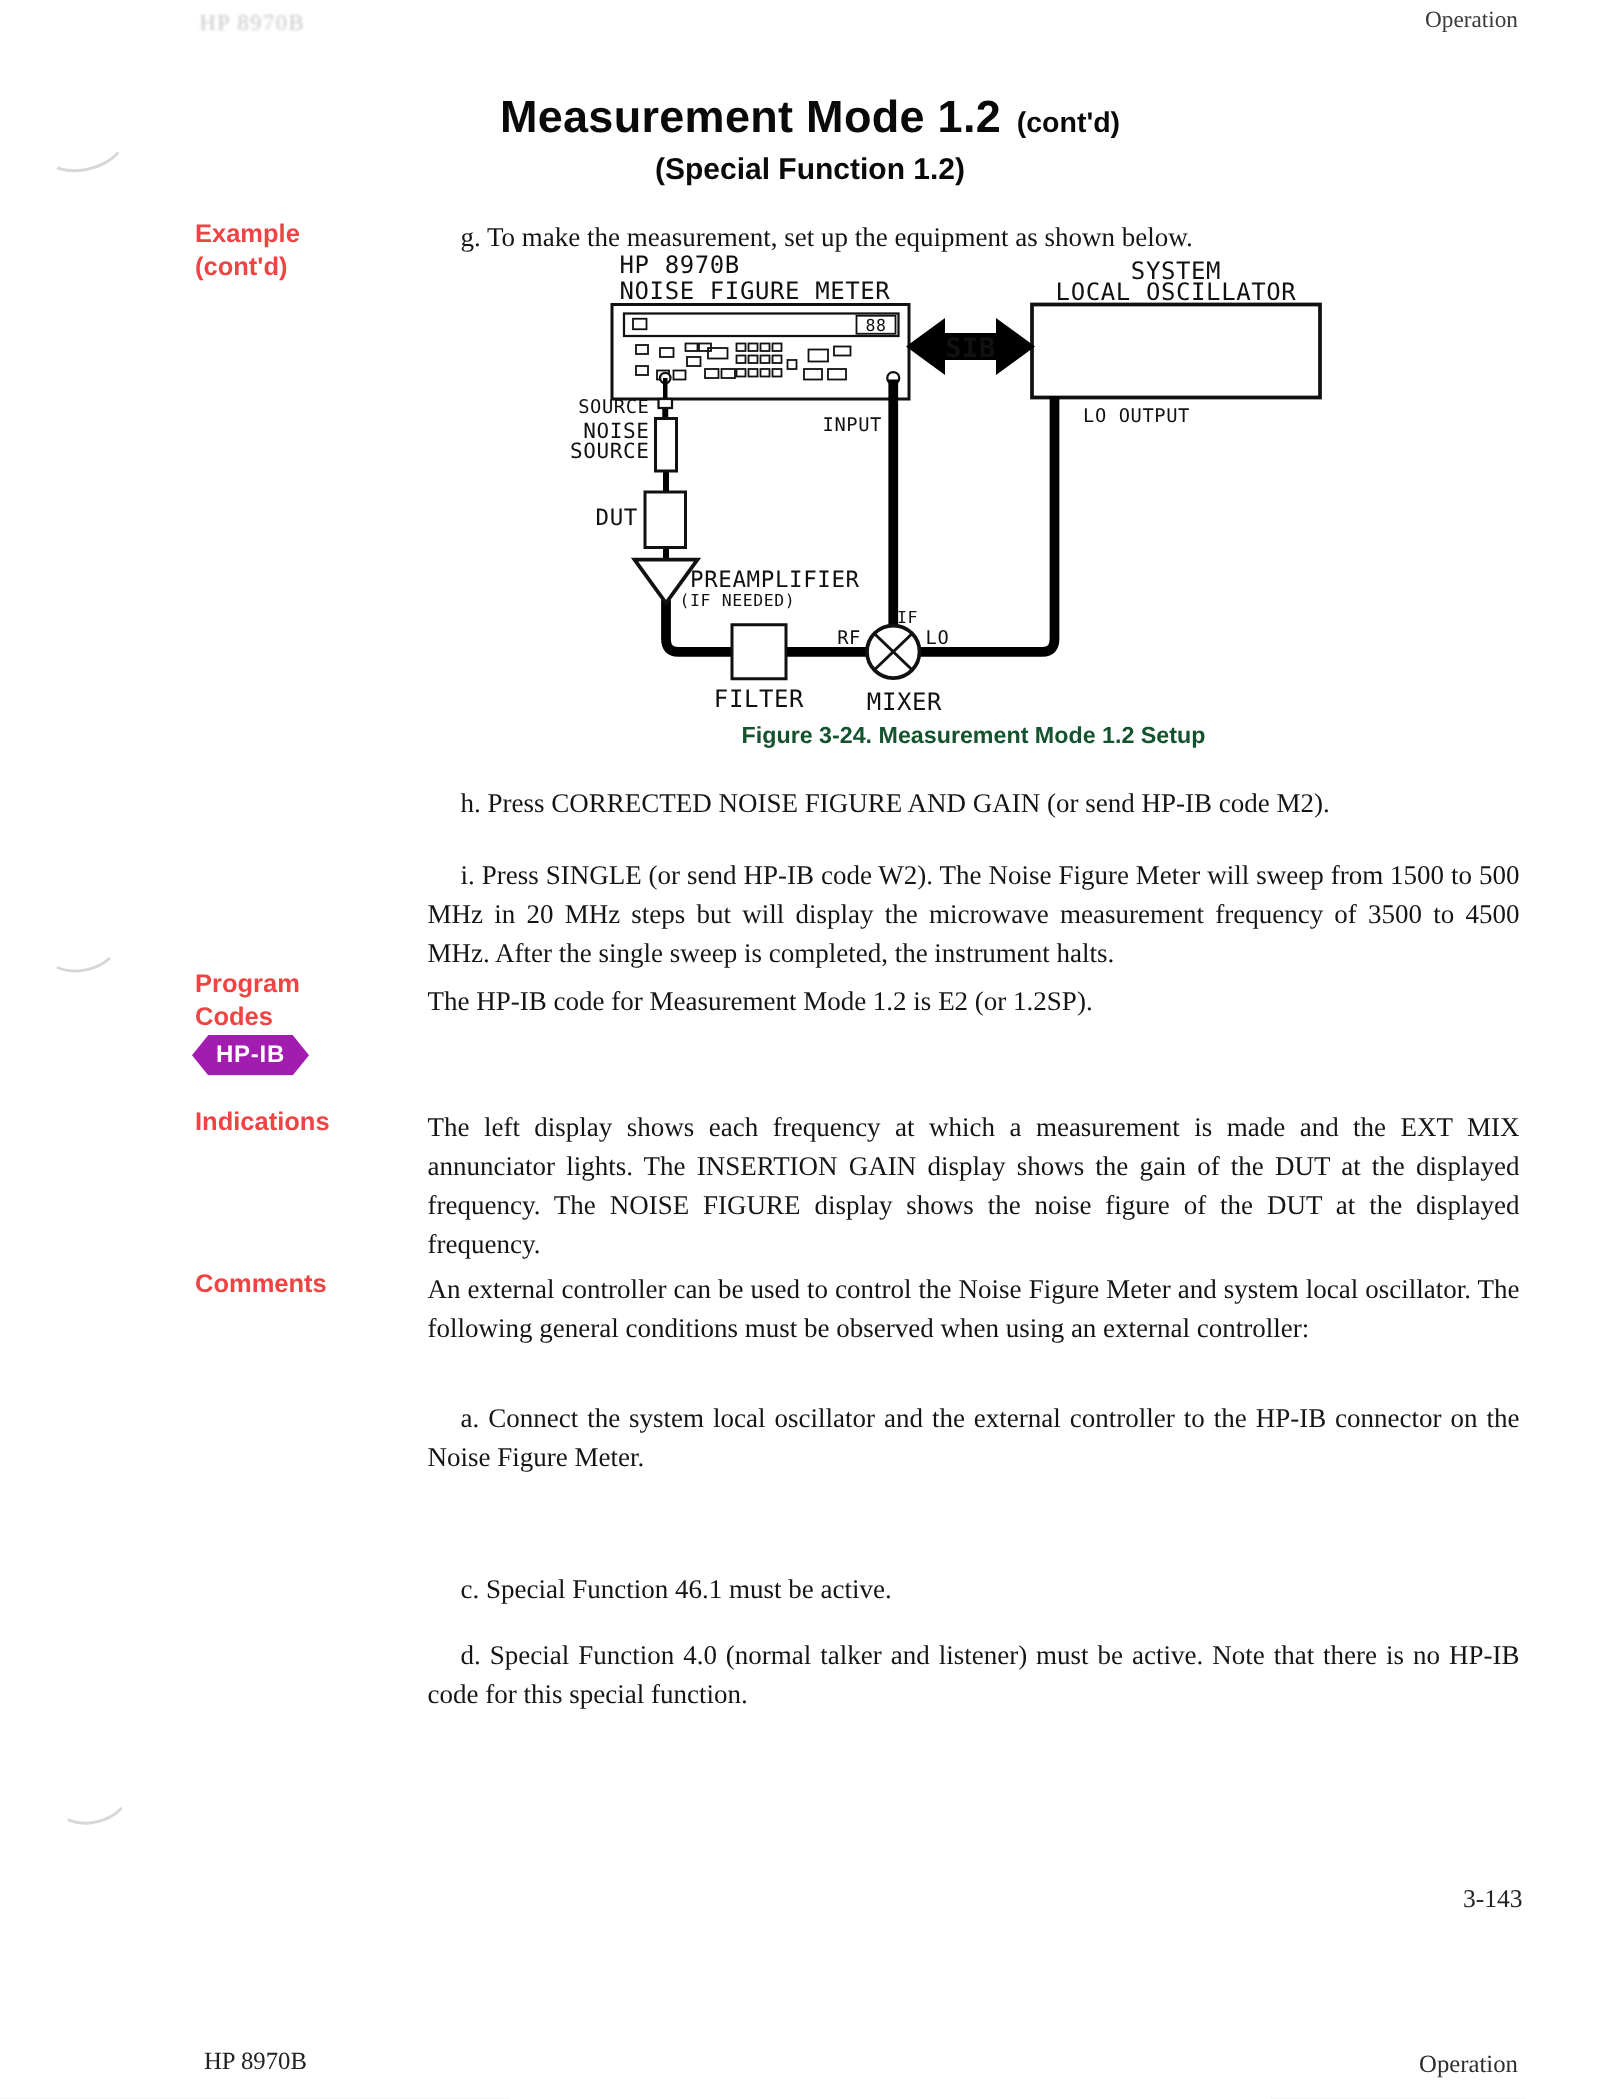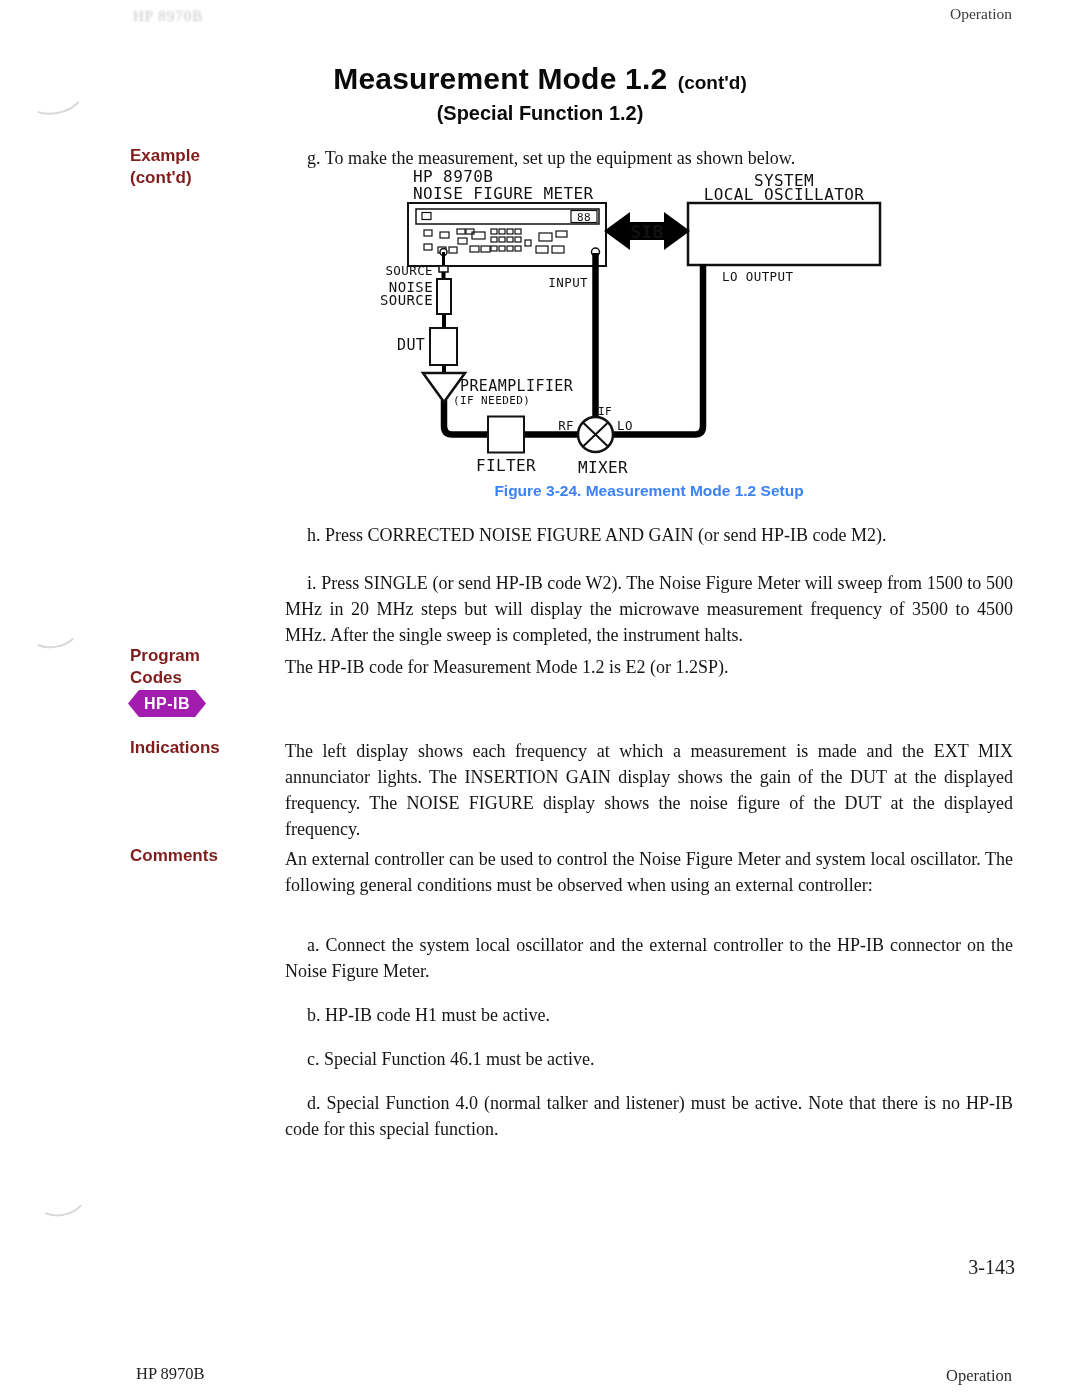--- a/index.html
+++ b/index.html
@@ -12,32 +12,32 @@
   .artifact{position:absolute;border:2px solid transparent;border-bottom-color:#d7d7d7;border-radius:50%;}
   .a1{left:28px;top:80px;width:52px;height:30px;transform:rotate(-14deg);}
   .a2{left:30px;top:618px;width:44px;height:26px;transform:rotate(-10deg);}
   .a3{left:36px;top:1182px;width:46px;height:30px;transform:rotate(-12deg);}
 
   .title{position:absolute;left:0;top:62px;width:1080px;text-align:center;font-family:"Liberation Sans",sans-serif;font-weight:700;color:#0a0a0a;}
   .title .main{font-size:30px;letter-spacing:.2px;margin-top:12px;}
   .title .contd{font-size:19px;margin-left:6px;}
   .subtitle{position:absolute;left:0;top:102px;width:1080px;text-align:center;font-family:"Liberation Sans",sans-serif;font-weight:700;font-size:20px;color:#0a0a0a;}
 
-  .sidelabel{position:absolute;left:130px;font-family:"Liberation Sans",sans-serif;font-weight:700;font-size:17px;color:#7f1d1d;}
+  .sidelabel{position:absolute;left:130px;font-family:"Liberation Sans",sans-serif;font-weight:700;font-size:17px;color:#ef4444;}
   .badge{position:absolute;left:128px;top:690px;width:78px;height:27px;background:#a21caf;color:#fff;
          clip-path:polygon(0% 50%,14% 0%,86% 0%,100% 50%,86% 100%,14% 100%);
          display:flex;align-items:center;justify-content:center;
          font-family:"Liberation Sans",sans-serif;font-weight:700;font-size:16px;letter-spacing:.5px;}
 
   .para{position:absolute;left:285px;width:728px;font-size:18px;line-height:26px;text-align:justify;color:#151515;}
   .indent{text-indent:22px;}
   .caption{position:absolute;left:285px;top:482px;width:728px;text-align:center;
-           font-family:"Liberation Sans",sans-serif;font-weight:700;font-size:15.5px;color:#3b82f6;}
+           font-family:"Liberation Sans",sans-serif;font-weight:700;font-size:15.5px;color:#14532d;}
 
-  .pagenum{position:absolute;right:65px;top:1256px;font-size:20px;color:#222;}
+  .pagenum{position:absolute;right:65px;top:1256px;font-size:17px;color:#222;}
   .ftr-left{position:absolute;left:136px;top:1364px;font-size:16.5px;color:#222;}
   .ftr-right{position:absolute;right:68px;top:1366px;font-size:16.5px;color:#2e2e2e;}
 
   svg text{font-family:"DejaVu Sans Mono",monospace;fill:#111;letter-spacing:.4px;}
   .diagram{position:absolute;left:0;top:0;}
 </style>
 </head>
 <body>
 
 <div class="page">
@@ -167,21 +167,20 @@
   </svg>
 
   <div class="caption">Figure 3-24. Measurement Mode 1.2 Setup</div>
 
   <div class="para indent" style="top:522px">h. Press CORRECTED NOISE FIGURE AND GAIN (or send HP-IB code M2).</div>
   <div class="para indent" style="top:570px">i. Press SINGLE (or send HP-IB code W2). The Noise Figure Meter will sweep from 1500 to 500 MHz in 20 MHz steps but will display the microwave measurement frequency of 3500 to 4500 MHz. After the single sweep is completed, the instrument halts.</div>
   <div class="para" style="top:654px">The HP-IB code for Measurement Mode 1.2 is E2 (or 1.2SP).</div>
   <div class="para" style="top:738px">The left display shows each frequency at which a measurement is made and the EXT MIX annunciator lights. The INSERTION GAIN display shows the gain of the DUT at the displayed frequency. The NOISE FIGURE display shows the noise figure of the DUT at the displayed frequency.</div>
   <div class="para" style="top:846px">An external controller can be used to control the Noise Figure Meter and system local oscillator. The following general conditions must be observed when using an external controller:</div>
   <div class="para indent" style="top:932px">a. Connect the system local oscillator and the external controller to the HP-IB connector on the Noise Figure Meter.</div>
-  <div class="para indent" style="top:1002px">b. HP-IB code H1 must be active.</div>
   <div class="para indent" style="top:1046px">c. Special Function 46.1 must be active.</div>
   <div class="para indent" style="top:1090px">d. Special Function 4.0 (normal talker and listener) must be active. Note that there is no HP-IB code for this special function.</div>
 
   <div class="pagenum">3-143</div>
   <div class="ftr-left">HP 8970B</div>
   <div class="ftr-right">Operation</div>
 
 </div>
 
 </body></html>

